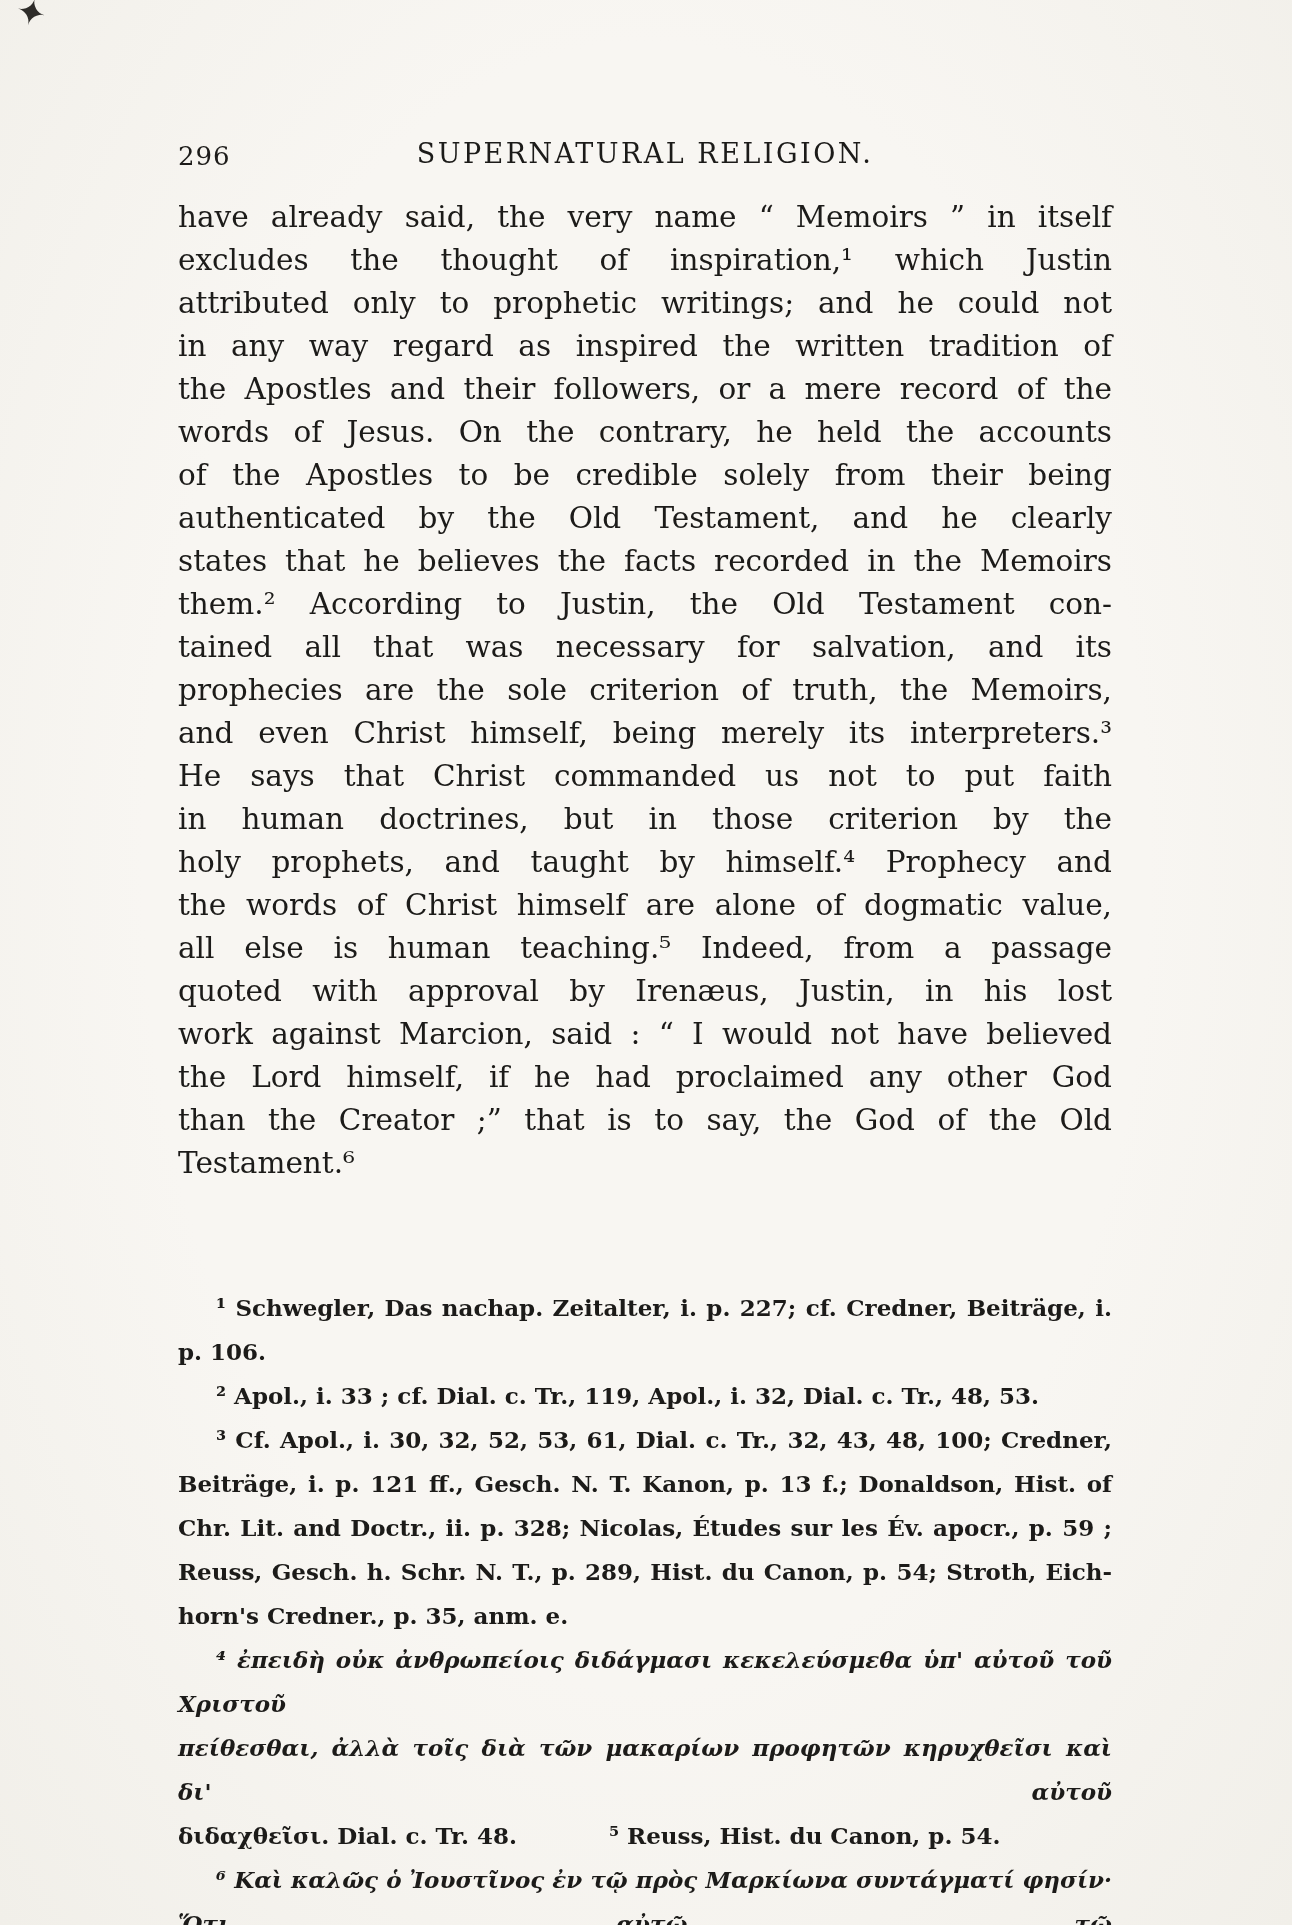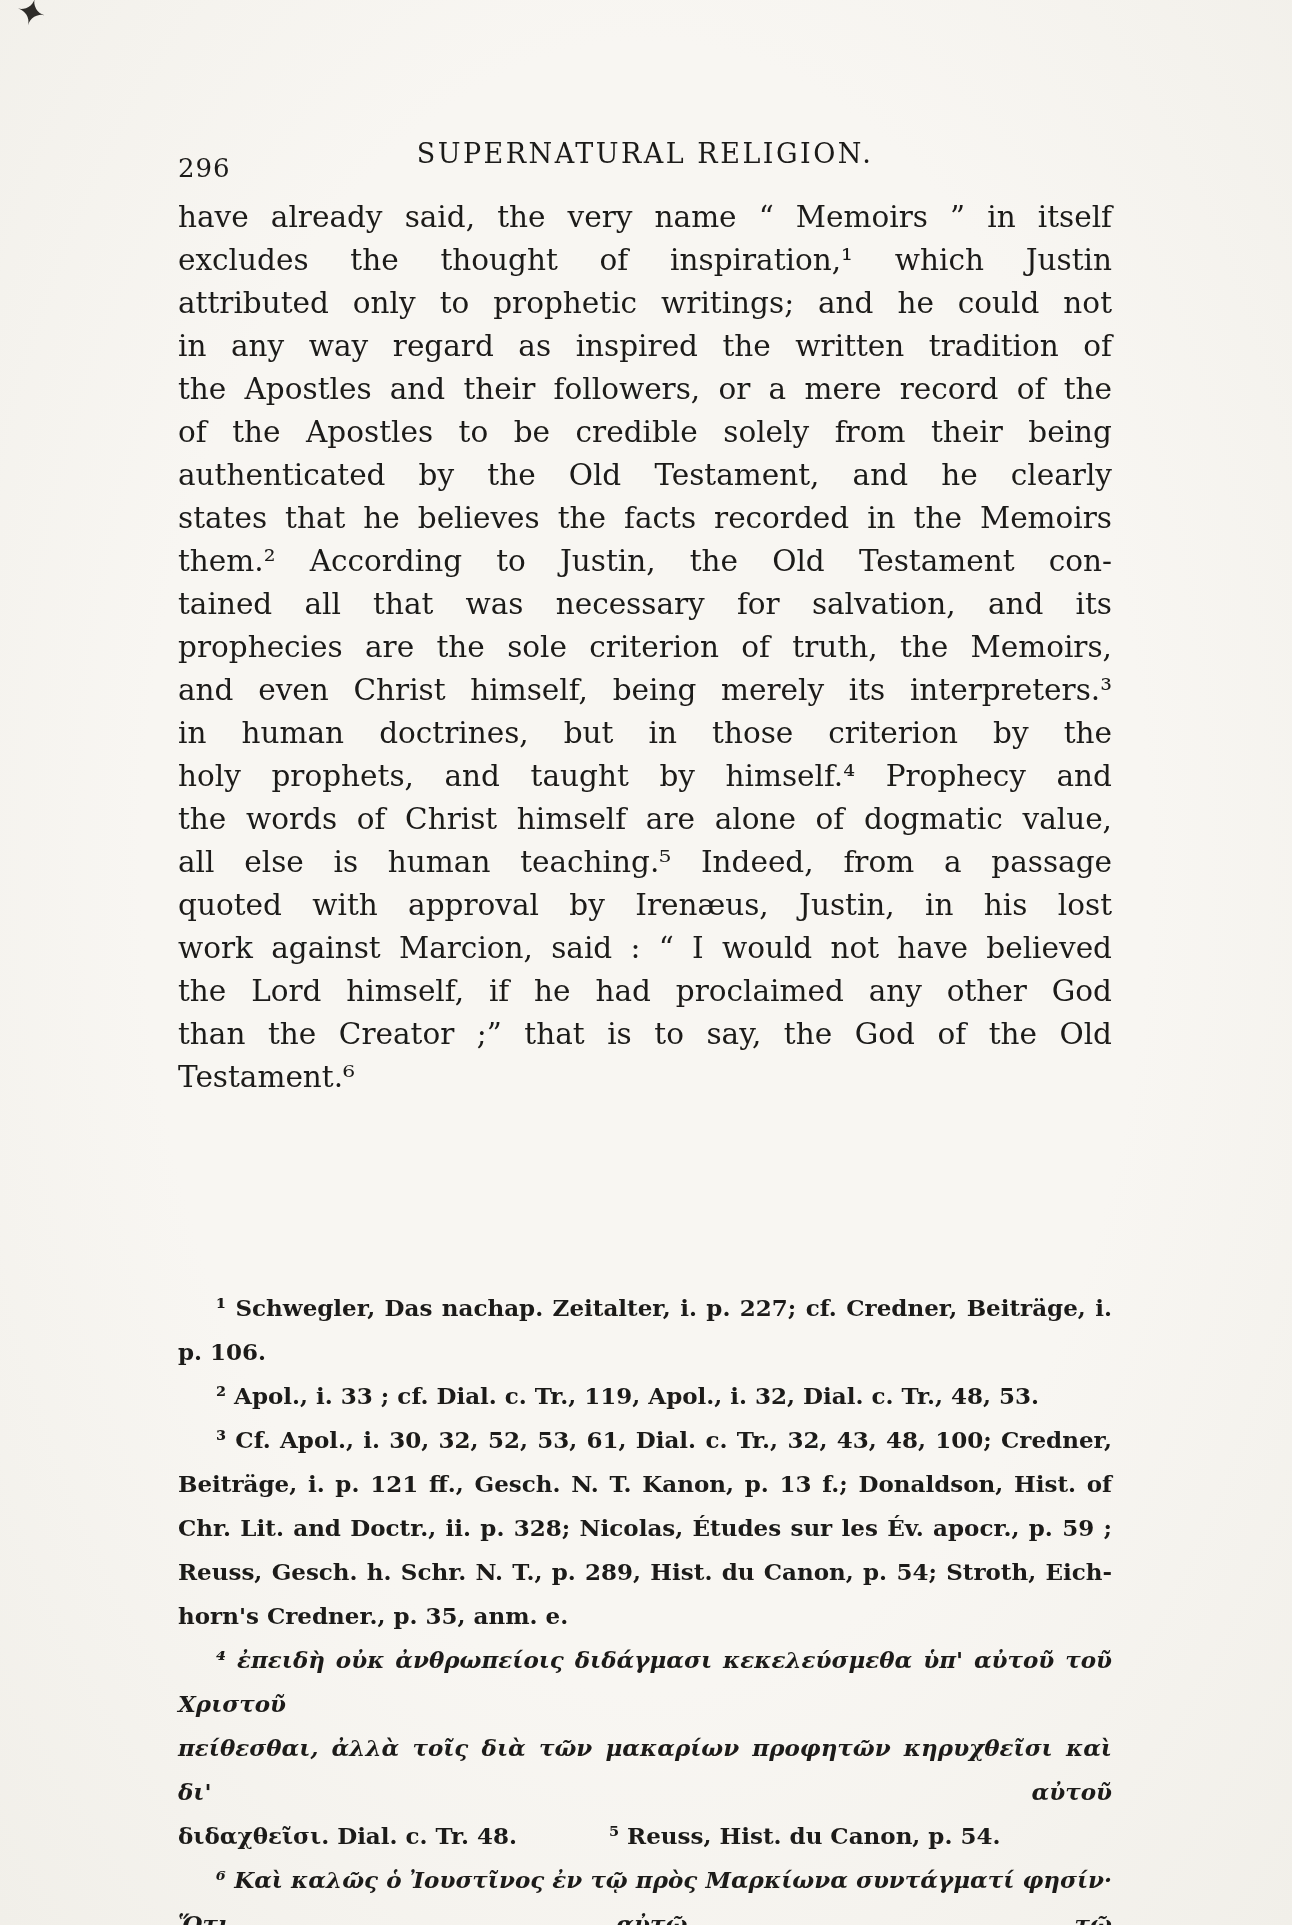--- a/index.html
+++ b/index.html
@@ -30,21 +30,21 @@
   .header {
     position: absolute;
     top: 138px;
     left: 178px;
     right: 180px;
     height: 40px;
   }
   .page-number {
     position: absolute;
     left: 0;
-    top: 15px;
+    top: 3px;
     font-size: 26px;
     letter-spacing: 1px;
   }
   .running-title {
     display: block;
     text-align: center;
     font-size: 27px;
     letter-spacing: 2.5px;
   }
   .body-text {
@@ -98,27 +98,29 @@
     <span class="page-number">296</span>
     <span class="running-title">SUPERNATURAL RELIGION.</span>
   </div>
 
   <div class="body-text" id="body-lines">
       <div class="line">have already said, the very name “ Memoirs ” in itself</div>
       <div class="line">excludes the thought of inspiration,¹ which Justin</div>
       <div class="line">attributed only to prophetic writings; and he could not</div>
       <div class="line">in any way regard as inspired the written tradition of</div>
       <div class="line">the Apostles and their followers, or a mere record of the</div>
+      <div class="line">words of Jesus. On the contrary, he held the accounts</div>
       <div class="line">of the Apostles to be credible solely from their being</div>
       <div class="line">authenticated by the Old Testament, and he clearly</div>
       <div class="line">states that he believes the facts recorded in the Memoirs</div>
       <div class="line">them.² According to Justin, the Old Testament con-</div>
       <div class="line">tained all that was necessary for salvation, and its</div>
       <div class="line">prophecies are the sole criterion of truth, the Memoirs,</div>
       <div class="line">and even Christ himself, being merely its interpreters.³</div>
+      <div class="line">He says that Christ commanded us not to put faith</div>
       <div class="line">in human doctrines, but in those criterion by the</div>
       <div class="line">holy prophets, and taught by himself.⁴ Prophecy and</div>
       <div class="line">the words of Christ himself are alone of dogmatic value,</div>
       <div class="line">all else is human teaching.⁵ Indeed, from a passage</div>
       <div class="line">quoted with approval by Irenæus, Justin, in his lost</div>
       <div class="line">work against Marcion, said : “ I would not have believed</div>
       <div class="line">the Lord himself, if he had proclaimed any other God</div>
       <div class="line">than the Creator ;” that is to say, the God of the Old</div>
       <div class="line">Testament.⁶</div>
     </div>

